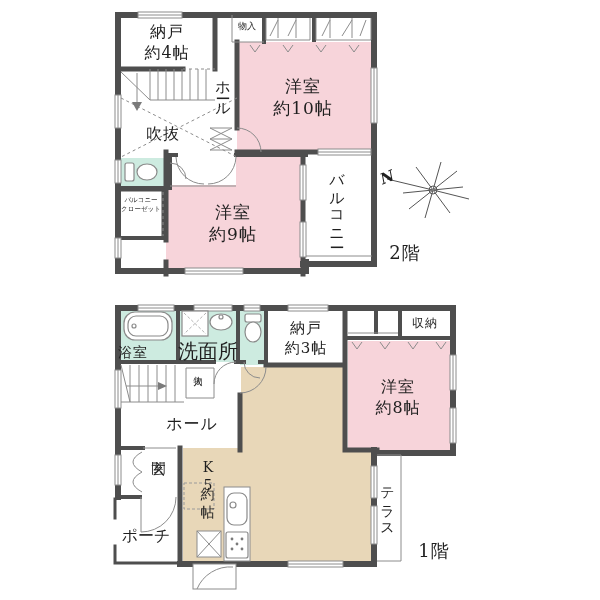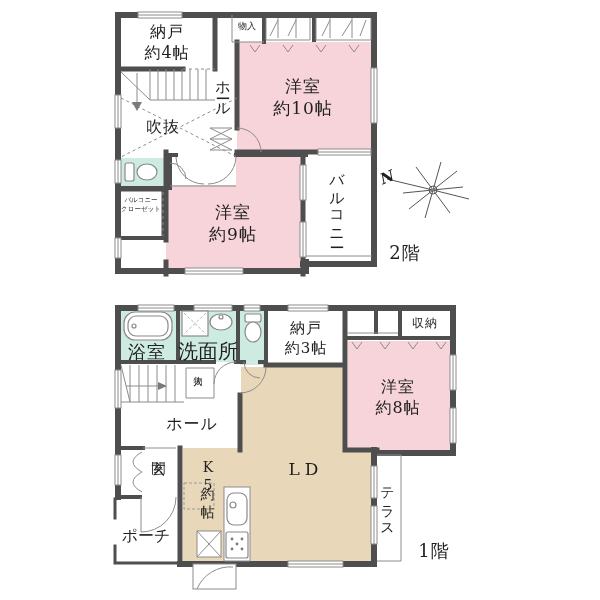--- a/index.html
+++ b/index.html
@@ -188,48 +188,47 @@
 <div class="lbl" style="left:167px;top:42px;font-size:16px">
   <span>納戸</span>
   <span>約4帖</span>
 </div>
 <div class="lbl" style="left:247px;top:27px;font-size:9px;letter-spacing:0">物入</div>
 <div class="lbl" style="left:303px;top:97px;font-size:17px">
   <span>洋室</span>
   <span>約10帖</span>
 </div>
 <div class="vlbl" style="left:215px;top:71px;font-size:15px">ホール</div>
-<div class="lbl" style="left:163px;top:127px;font-size:16px">吹抜</div>
+<div class="lbl" style="left:163px;top:134px;font-size:16px">吹抜</div>
 <div class="lbl" style="left:233px;top:223px;font-size:17px">
   <span>洋室</span>
   <span>約9帖</span>
 </div>
 <div class="vlbl" style="left:329px;top:163px;font-size:15px">バルコニー</div>
 <div class="lbl" style="left:141px;top:205px;font-size:6.5px;letter-spacing:0">
   <span>バルコニー</span>
   <span>クローゼット</span>
 </div>
 <div class="lbl" style="left:405px;top:253px;font-size:18px">2階</div>
 <div class="lbl nlbl" style="left:388px;top:178px;font-size:15px">N</div>
 
-<div class="lbl" style="left:147px;top:352px;font-size:18px">浴室</div>
+<div class="lbl" style="left:133px;top:352px;font-size:14px">浴室</div>
 <div class="lbl" style="left:208px;top:351px;font-size:20px;letter-spacing:0">洗面所</div>
 <div class="lbl" style="left:306px;top:339px;font-size:15px">
   <span>納戸</span>
   <span>約3帖</span>
 </div>
 <div class="lbl" style="left:425px;top:324px;font-size:12px">収納</div>
 <div class="lbl" style="left:398px;top:397px;font-size:16px">
   <span>洋室</span>
   <span>約8帖</span>
 </div>
 <div class="lbl" style="left:192px;top:424px;font-size:16px">ホール</div>
 <div class="vlbl vup" style="left:193px;top:369px;font-size:9px;letter-spacing:0">物入</div>
 <div class="vlbl vup" style="left:152px;top:450px;font-size:14px;letter-spacing:1px">玄関</div>
 <div class="lbl" style="left:146px;top:536px;font-size:16px;letter-spacing:0">ポーチ</div>
 <div class="vlbl vup" style="left:201px;top:459px;font-size:14px;letter-spacing:1px">K約5帖</div>
 <div class="lbl" style="left:306px;top:469px;font-size:17px">
-  <span class="ls">LD</span>
 </div>
 <div class="vlbl" style="left:381px;top:478px;font-size:14px">テラス</div>
 <div class="lbl" style="left:434px;top:551px;font-size:18px">1階</div>
 
 </div>
 
 </body></html>

